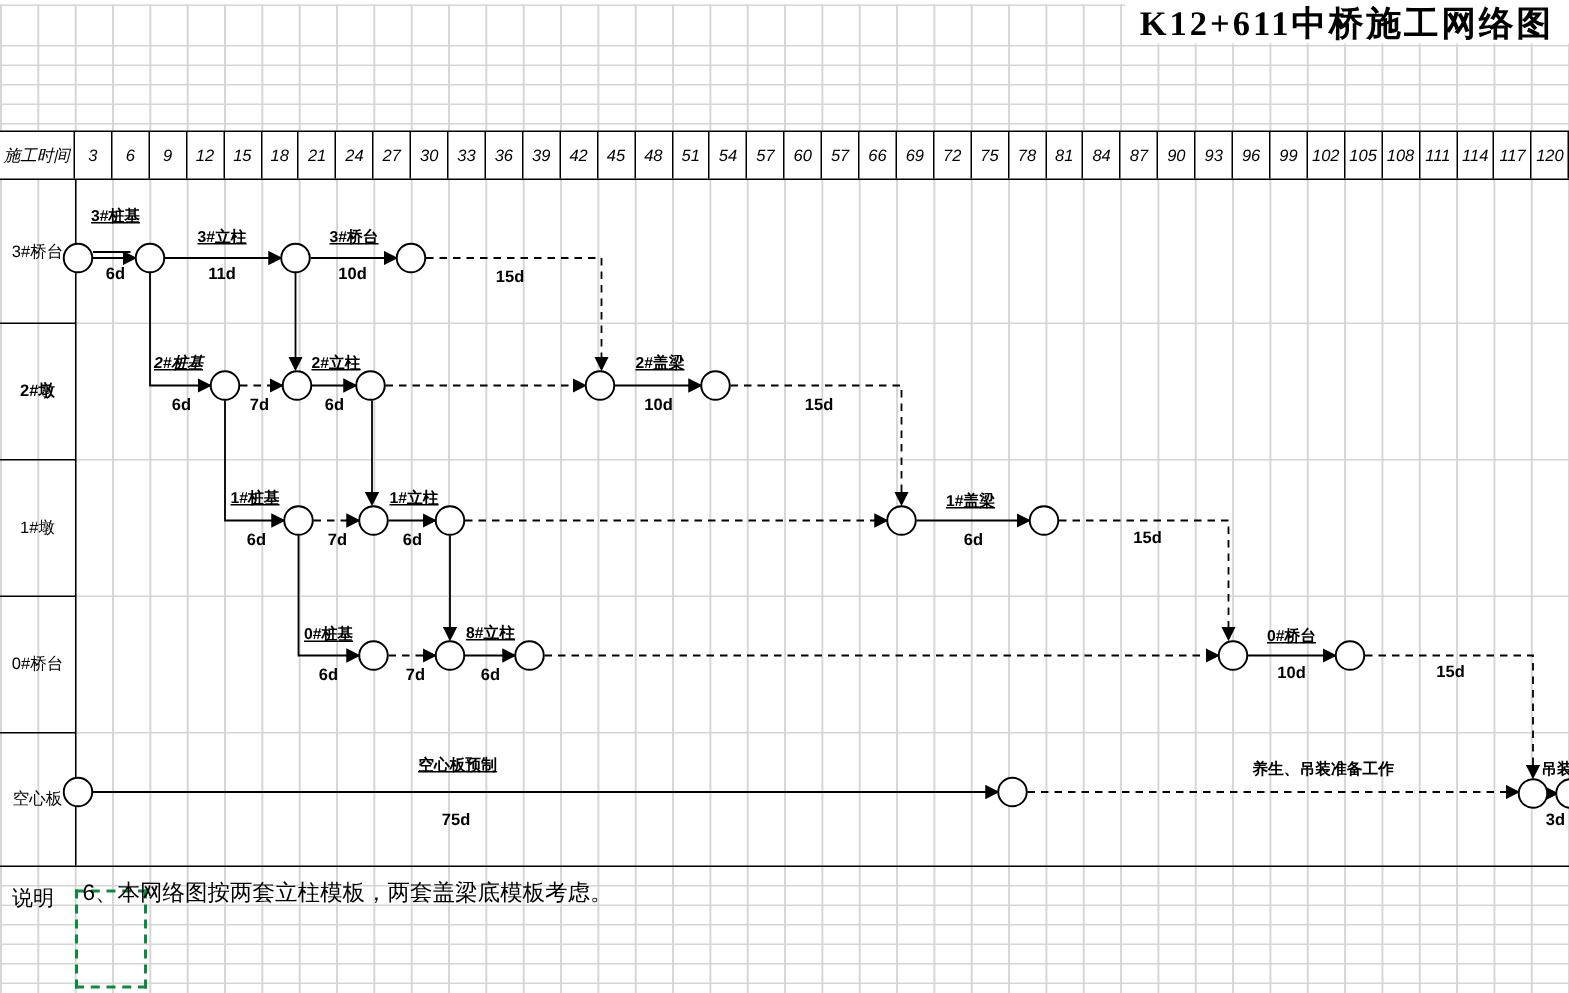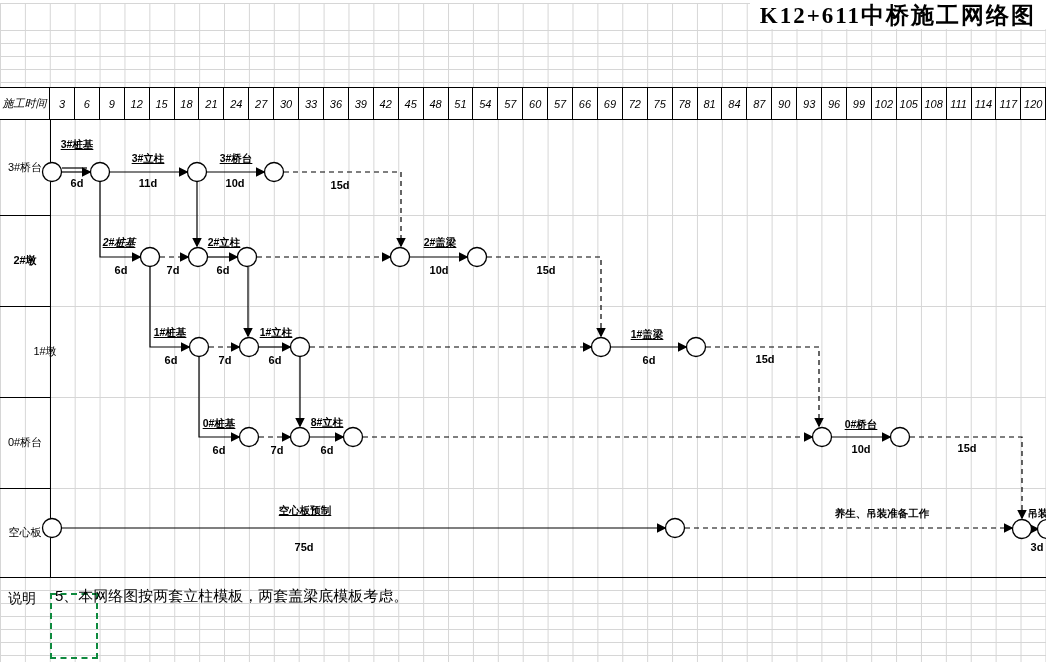--- a/index.html
+++ b/index.html
@@ -108,21 +108,21 @@
       <div class="tcell">108</div>
       <div class="tcell">111</div>
       <div class="tcell">114</div>
       <div class="tcell">117</div>
       <div class="tcell">120</div>
     </div>
 
   <div id="laneLabels">
       <div class="lane-label" style="top: 119px; height: 96px;">3#桥台</div>
       <div class="lane-label" style="top: 215px; height: 91px; font-weight: bold;">2#墩</div>
-      <div class="lane-label" style="top: 306px; height: 91px; margin-left: 20px;">1#墩</div>
+      <div class="lane-label" style="top: 306px; height: 91px;">1#墩</div>
       <div class="lane-label" style="top: 397px; height: 91px;">0#桥台</div>
       <div class="lane-label" style="top: 488px; height: 89px;">空心板</div>
     </div>
 
   <svg class="netsvg" width="1046" height="662">
     <defs>
       <marker id="arw" viewBox="0 0 10 10" refX="8.5" refY="5" markerWidth="8" markerHeight="8" orient="auto-start-reverse">
         <path d="M0,0 L10,5 L0,10 z" fill="#000"></path>
       </marker>
     </defs>
@@ -220,16 +220,16 @@
       <div class="dlabel" style="left: 304px; top: 547px;">75d</div>
       <div class="alabel" style="left: 882px; top: 513px;">养生、吊装准备工作</div>
       <div class="alabel" style="left: 1038px; top: 513px;">吊装</div>
       <div class="dlabel" style="left: 1037px; top: 547px;">3d</div>
     </div>
 
   <div class="marquee"></div>
 
   <div class="notes-label">说明</div>
   <div class="notes">
-    <div>5、本网络图按两套立柱模板，两套盖梁底模板考虑。</div>
+    <div>6、本网络图按两套立柱模板，两套盖梁底模板考虑。</div>
   </div>
 
 </div>
 
 </body></html>

